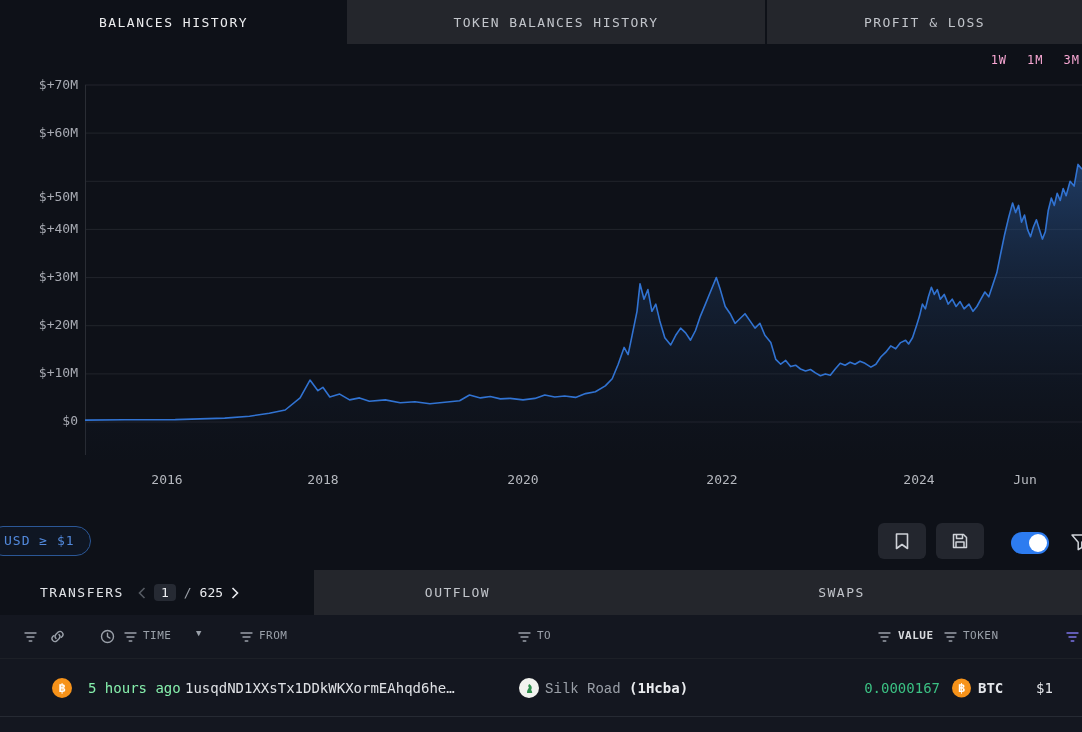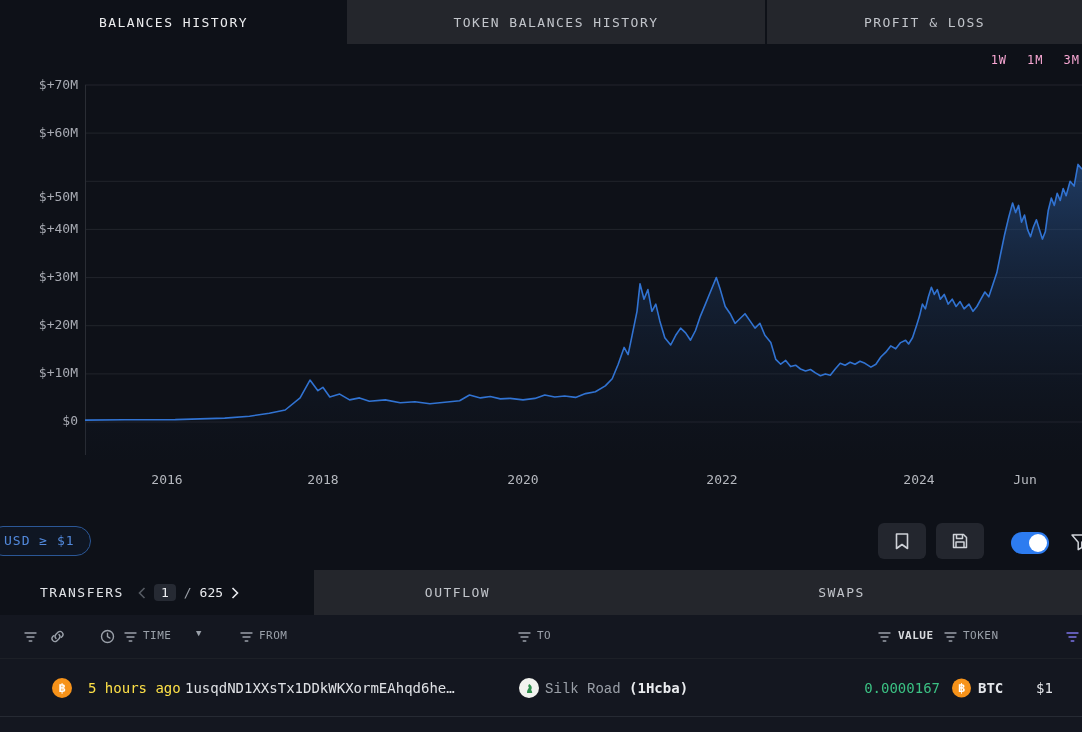--- a/index.html
+++ b/index.html
@@ -37,21 +37,21 @@
   .tr-rest{flex:1;display:flex;background:#24262c;}
   .tr-tab{display:flex;align-items:center;justify-content:center;font-size:13px;letter-spacing:1.5px;color:#c2c5cb;cursor:pointer;}
   
   .table{position:absolute;left:0;top:615px;width:1082px;height:148px;background:#141720;}
   .thead{position:relative;height:43px;font-size:11px;color:#9aa0a9;letter-spacing:.5px;}
   .thead .abs{top:14px;}
   .row{position:relative;height:57px;font-size:14px;}
   .row1{border-top:1px solid #1d2027;}
   .row2{border-top:1px solid #262a33;background:#141720;}
   .cell{position:absolute;top:50%;transform:translateY(-50%);white-space:nowrap;}
-  .t-blue{color:#fde047;cursor:pointer;}
+  .t-blue{color:#86efac;cursor:pointer;}
   .t-addr{color:#dfe1e5;cursor:pointer;}
   .t-dim{color:#9ba0a8;font-family:Liberation Mono, monospace;}
   .t-strong{color:#eaecef;font-weight:bold;}
   .t-green{color:#3bc183;}
   .t-white{color:#e4e6ea;}
   .coin{width:20px;height:20px;border-radius:50%;background:#f7931a;color:#fff;display:flex;align-items:center;
     justify-content:center;font-size:12px;font-weight:bold;}
   .coin.sm{width:19px;height:19px;}
   .silk{width:20px;height:20px;border-radius:50%;background:#f2f3ef;display:flex;align-items:center;justify-content:center;}
   svg{display:block;}

